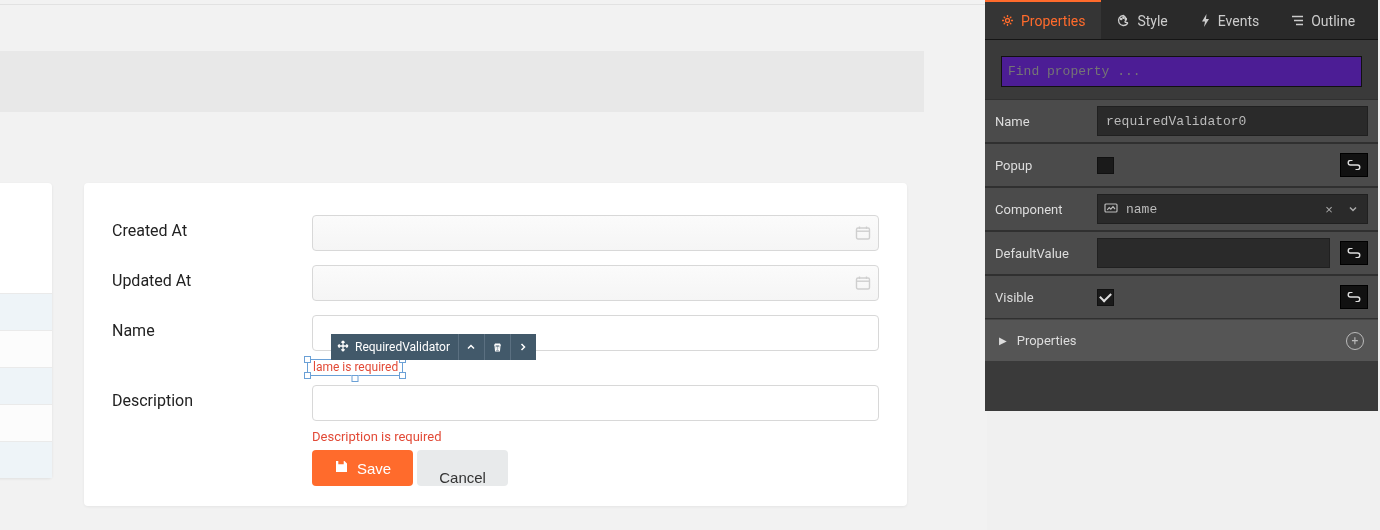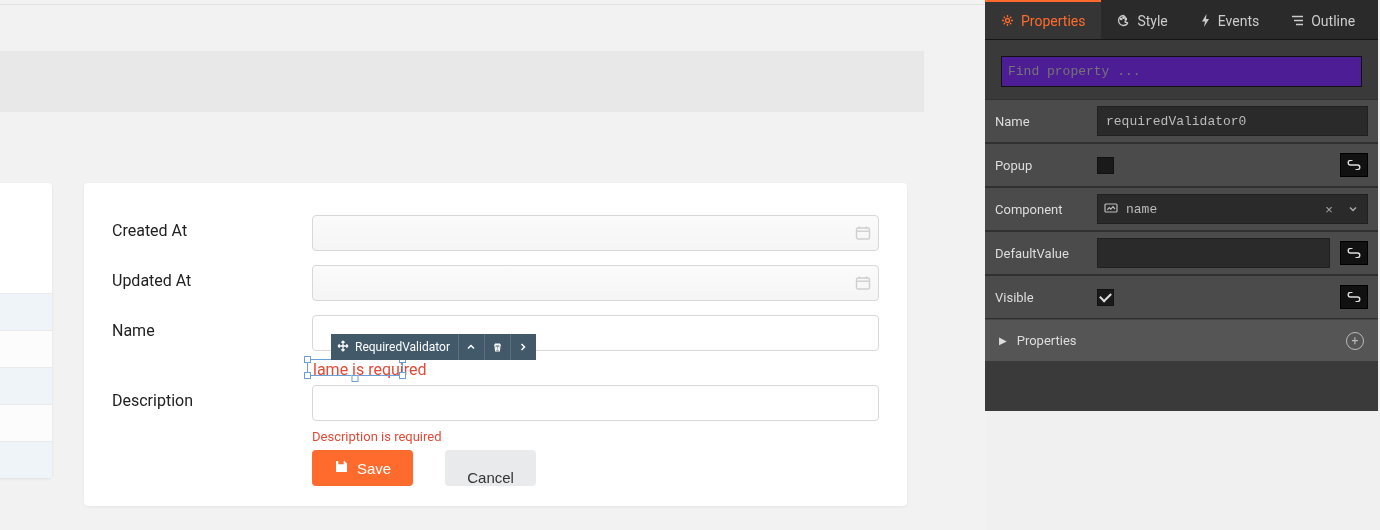--- a/index.html
+++ b/index.html
@@ -148,30 +148,30 @@
 }
 .sel-handle.tl { left:-4px; top:-4px; }
 .sel-handle.tr { right:-4px; top:-4px; }
 .sel-handle.bl { left:-4px; bottom:-4px; }
 .sel-handle.br { right:-4px; bottom:-4px; }
 .sel-handle.tc { left:50%; top:-4px; transform:translateX(-50%); margin-top:-3px;}
 .sel-handle.bc { left:50%; bottom:-4px; transform:translateX(-50%); margin-bottom:-3px;}
 .name-error-overlay {
   position:absolute;
   left:1px; top:45px;
-  font-size:16px;
+  font-size:12px;
   color:#e24a37;
   z-index:4;
   white-space:nowrap;
 }
 
 
 .btn-row {
   display:flex;
-  gap: 32px;
+  gap: 4px;
   margin-left: 200px;
 }
 .btn {
   height: 36px;
   border-radius: 4px;
   border: none;
   font-size: 15px;
   padding: 0 22px;
   display:flex;
   align-items:center;

